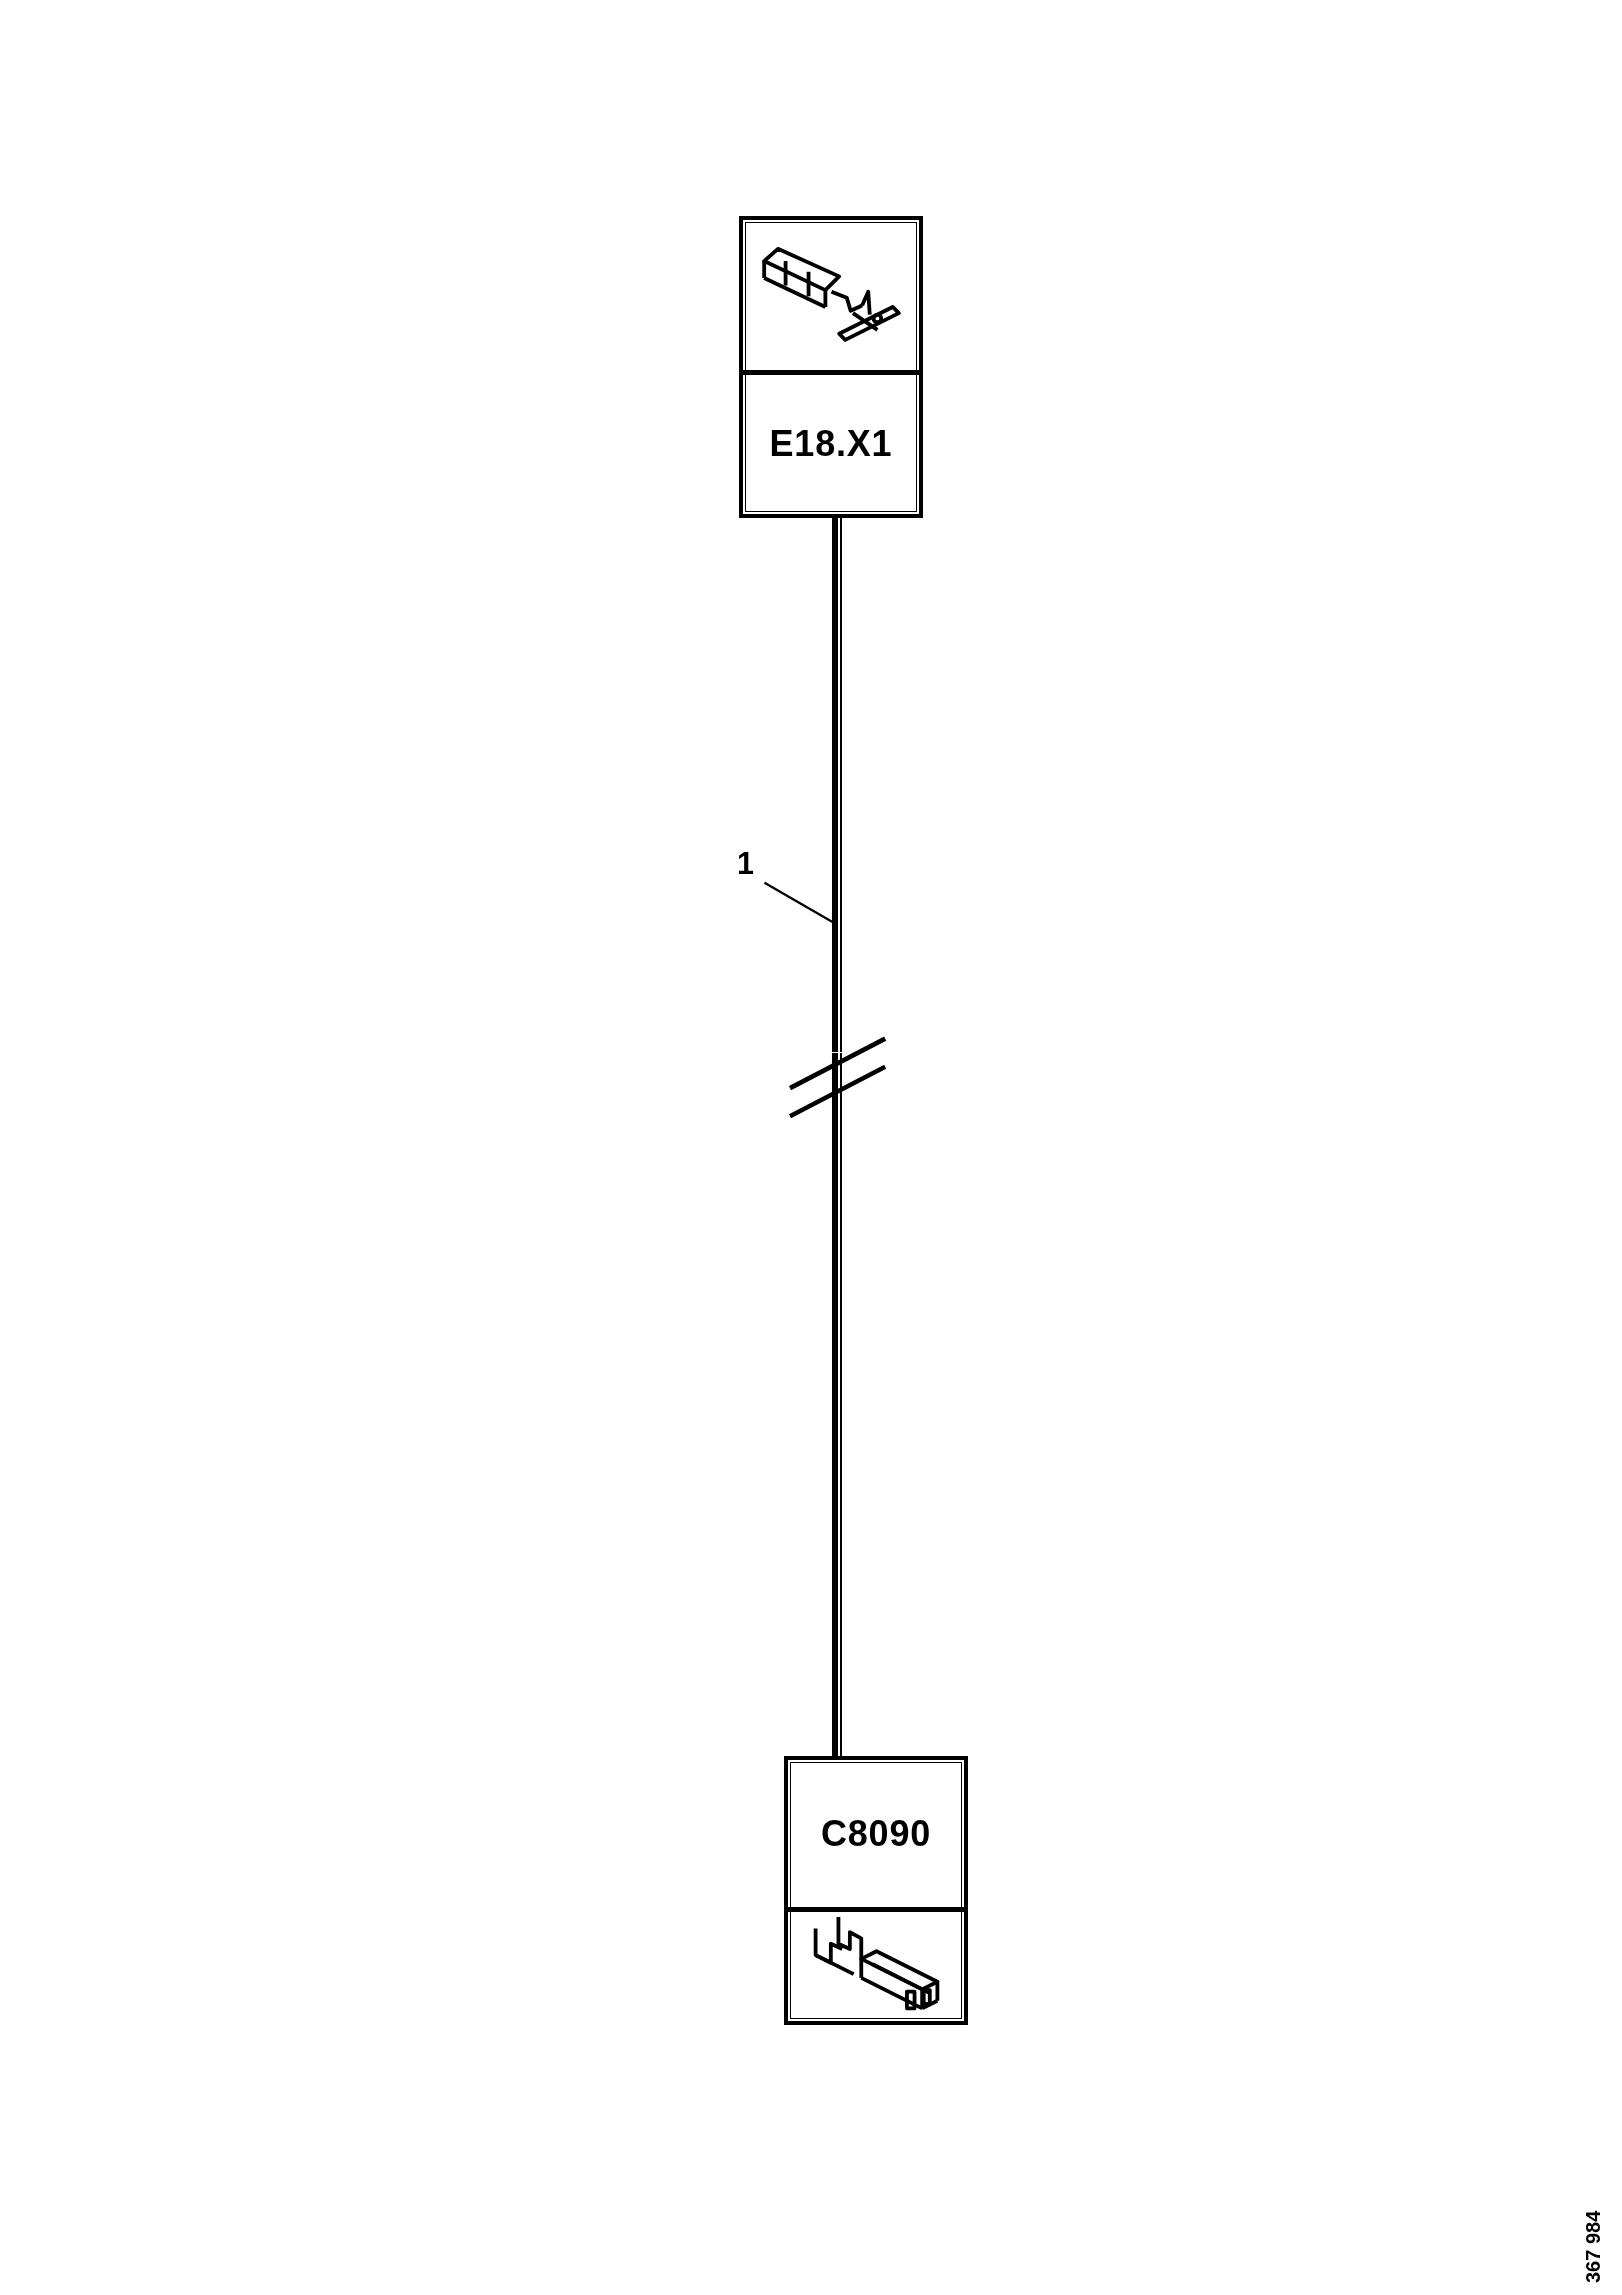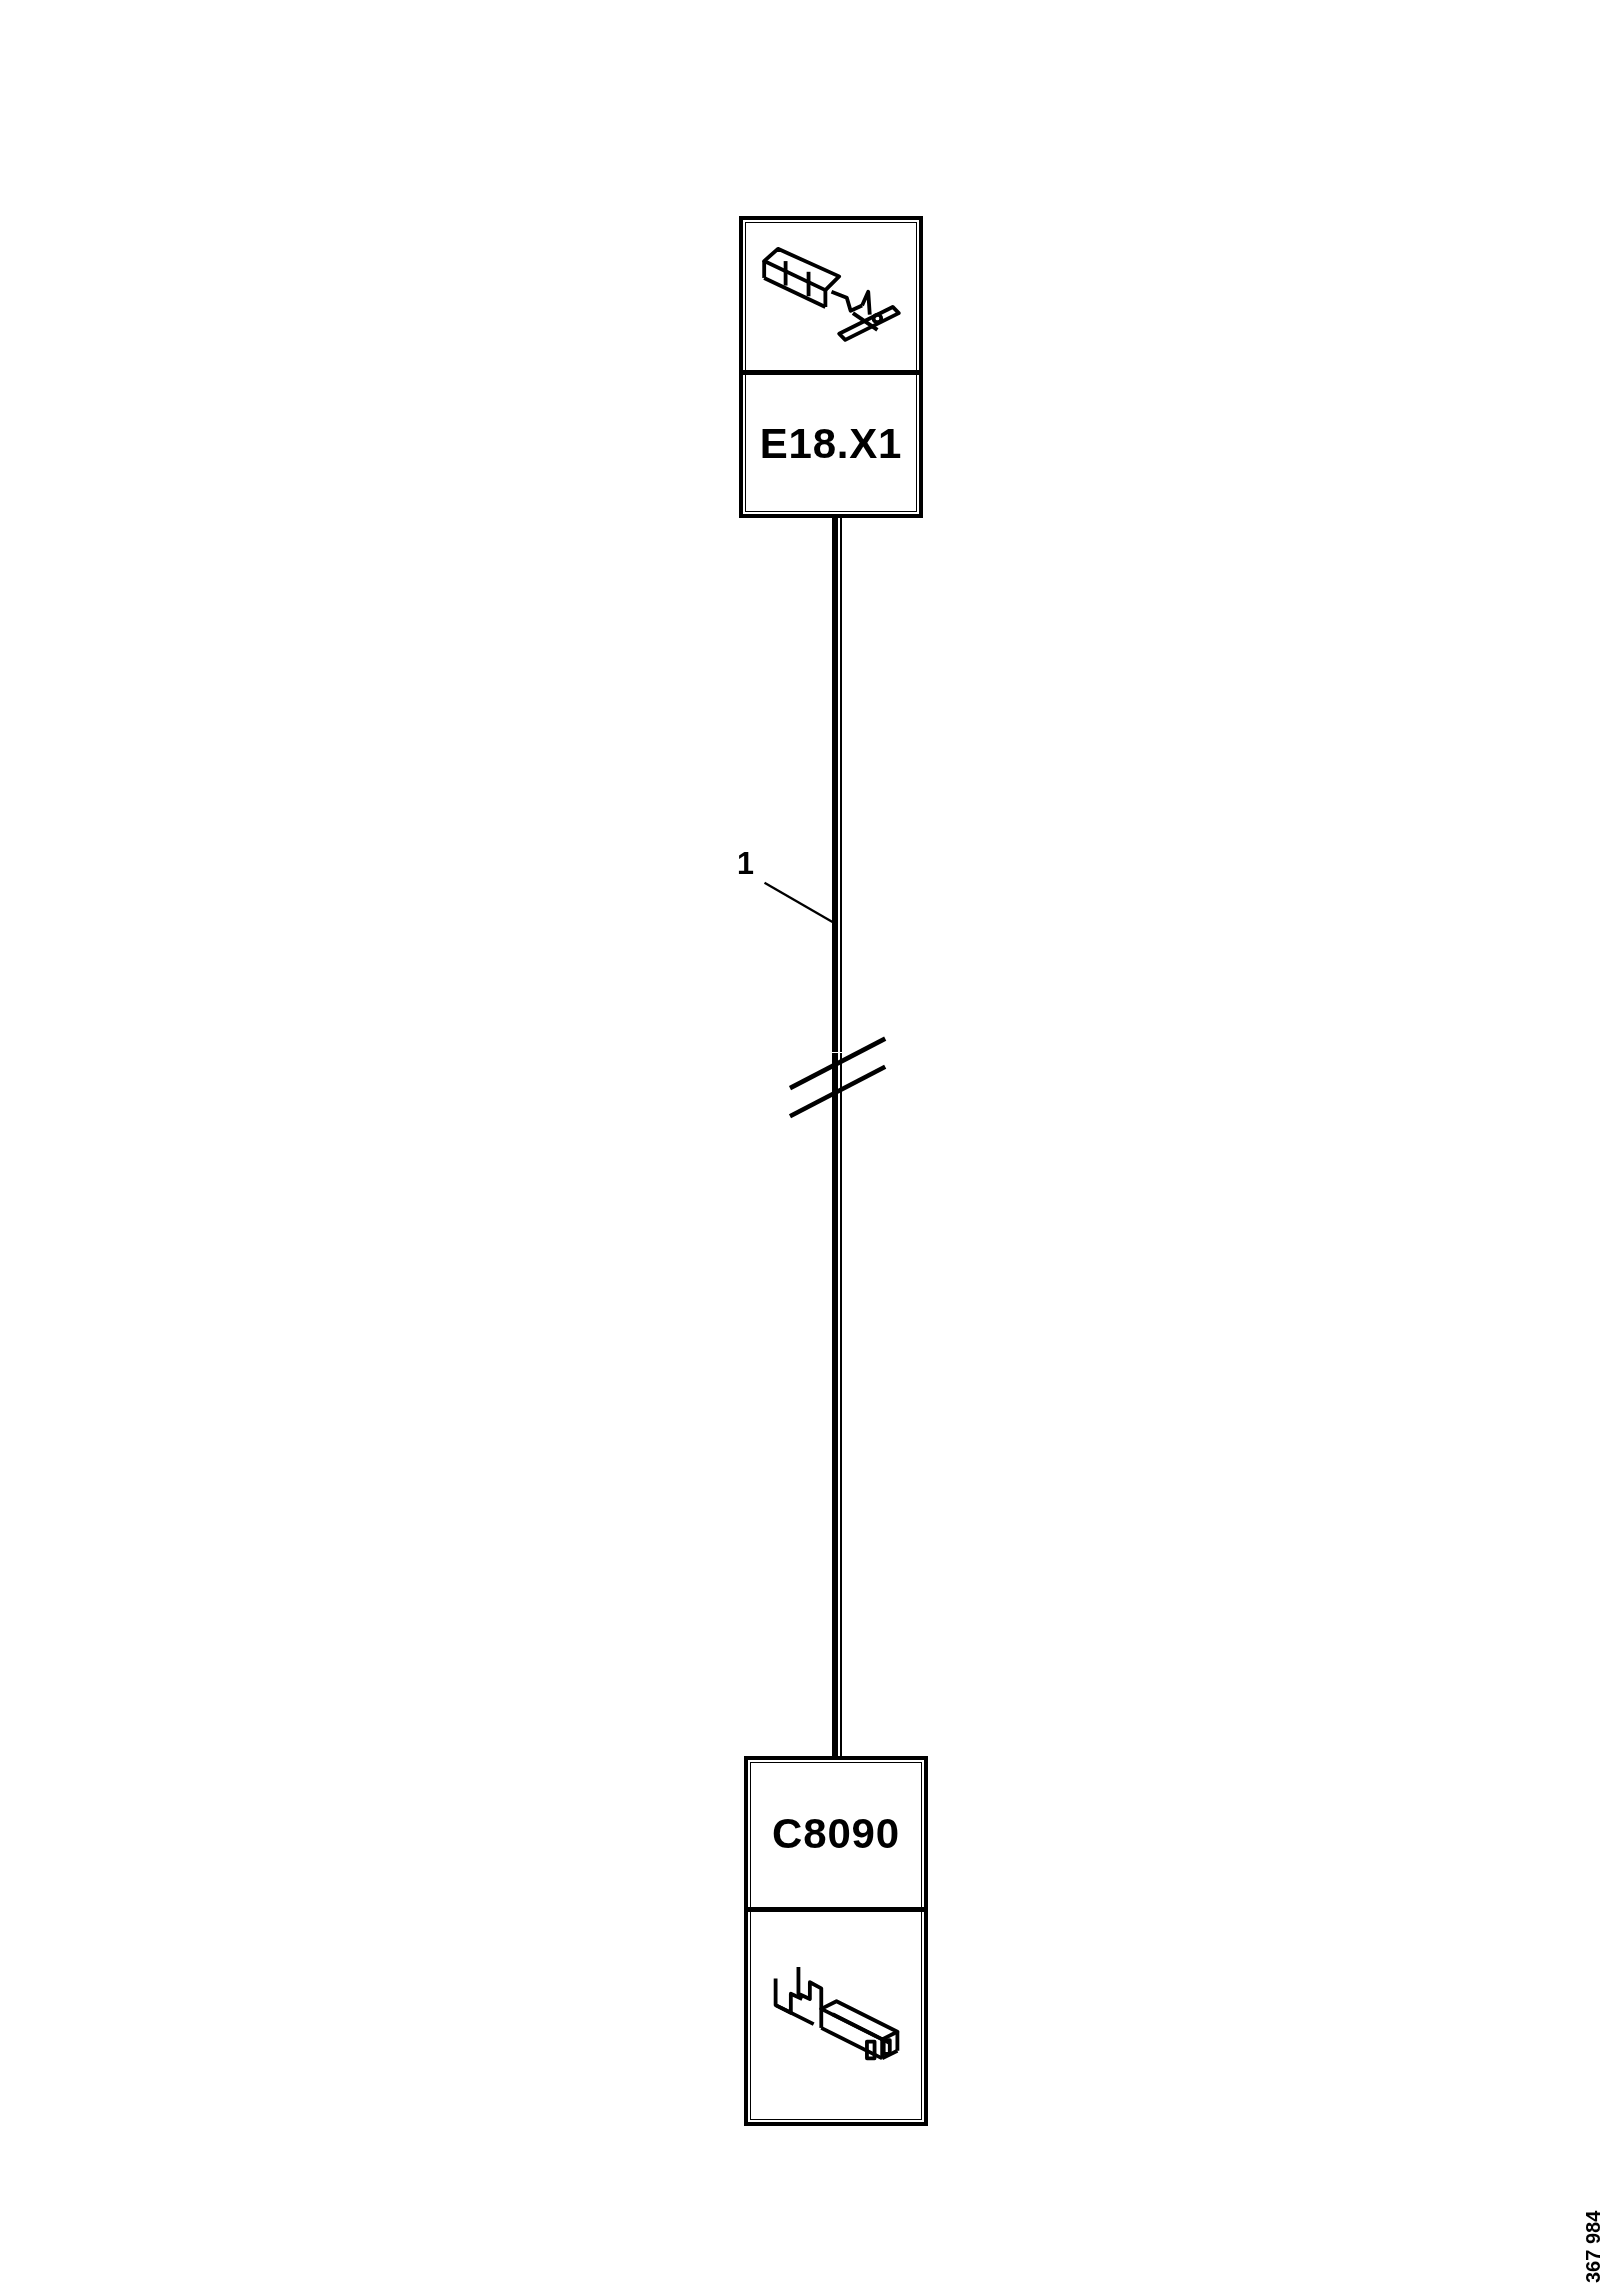--- a/index.html
+++ b/index.html
@@ -3,21 +3,21 @@
 <meta charset="utf-8">
 <style>
   html, body { margin:0; padding:0; background:#ffffff; }
   body { width:1623px; height:2295px; position:relative; overflow:hidden;
          font-family:"Liberation Sans", "DejaVu Sans", sans-serif; color:#000; }
   .box { position:absolute; border:4.6px solid #000; box-sizing:border-box; background:#fff; }
   .box::before { content:""; position:absolute; left:2.3px; top:2.3px; right:2.3px; bottom:2.3px;
                  border:0.8px solid #000; pointer-events:none; }
   .cell { position:absolute; left:0; right:0; display:flex; align-items:center; justify-content:center; }
   .divider { position:absolute; left:0; right:0; height:4.6px; background:#000; }
-  .label { font-size:42px; font-weight:bold; letter-spacing:0.8px; }
+  .label { font-size:36px; font-weight:bold; letter-spacing:0.8px; }
   .wire { position:absolute; background:#000; }
   .wire-hl { position:absolute; width:1.5px; background:#000; }
   .callout { position:absolute; font-size:30.5px; font-weight:bold; }
   .figno { position:absolute; font-size:20px; font-weight:bold; transform:rotate(-90deg);
            transform-origin:left top; white-space:nowrap; }
   svg { display:block; }
 </style>
 </head>
 <body>
 
@@ -59,21 +59,21 @@
 </svg>
 
 <svg style="position:absolute; left:786px; top:1031px;" width="107" height="99" viewBox="0 0 140 130">
   <line x1="5" y1="75" x2="130" y2="10" stroke="#000" stroke-width="6"></line>
   <line x1="5" y1="112" x2="130" y2="47" stroke="#000" stroke-width="6"></line>
 </svg>
 
 <div class="wire" style="left:832px; top:1053px; width:6.1px; height:706px;"></div>
 <div class="wire-hl" style="left:840px; top:1053px; height:706px;"></div>
 
-<div class="box" style="left:744px; top:1756px; width:184px; height:370px;">
+<div class="box" style="left:784px; top:1756px; width:184px; height:269px;">
   <div class="cell" style="top:0; height:147px;">
     <span class="label">C8090</span>
   </div>
   <div class="divider" style="top:147px;"></div>
   <div class="cell" style="top:151px; bottom:0;">
     <span>
       <svg width="137" height="115" viewBox="0 0 180 150">
         <g fill="none" stroke="#000" stroke-width="5" stroke-linejoin="round">
 
           <path d="M10,25 L10,60 L30,70 L30,45 L45,52"></path>

